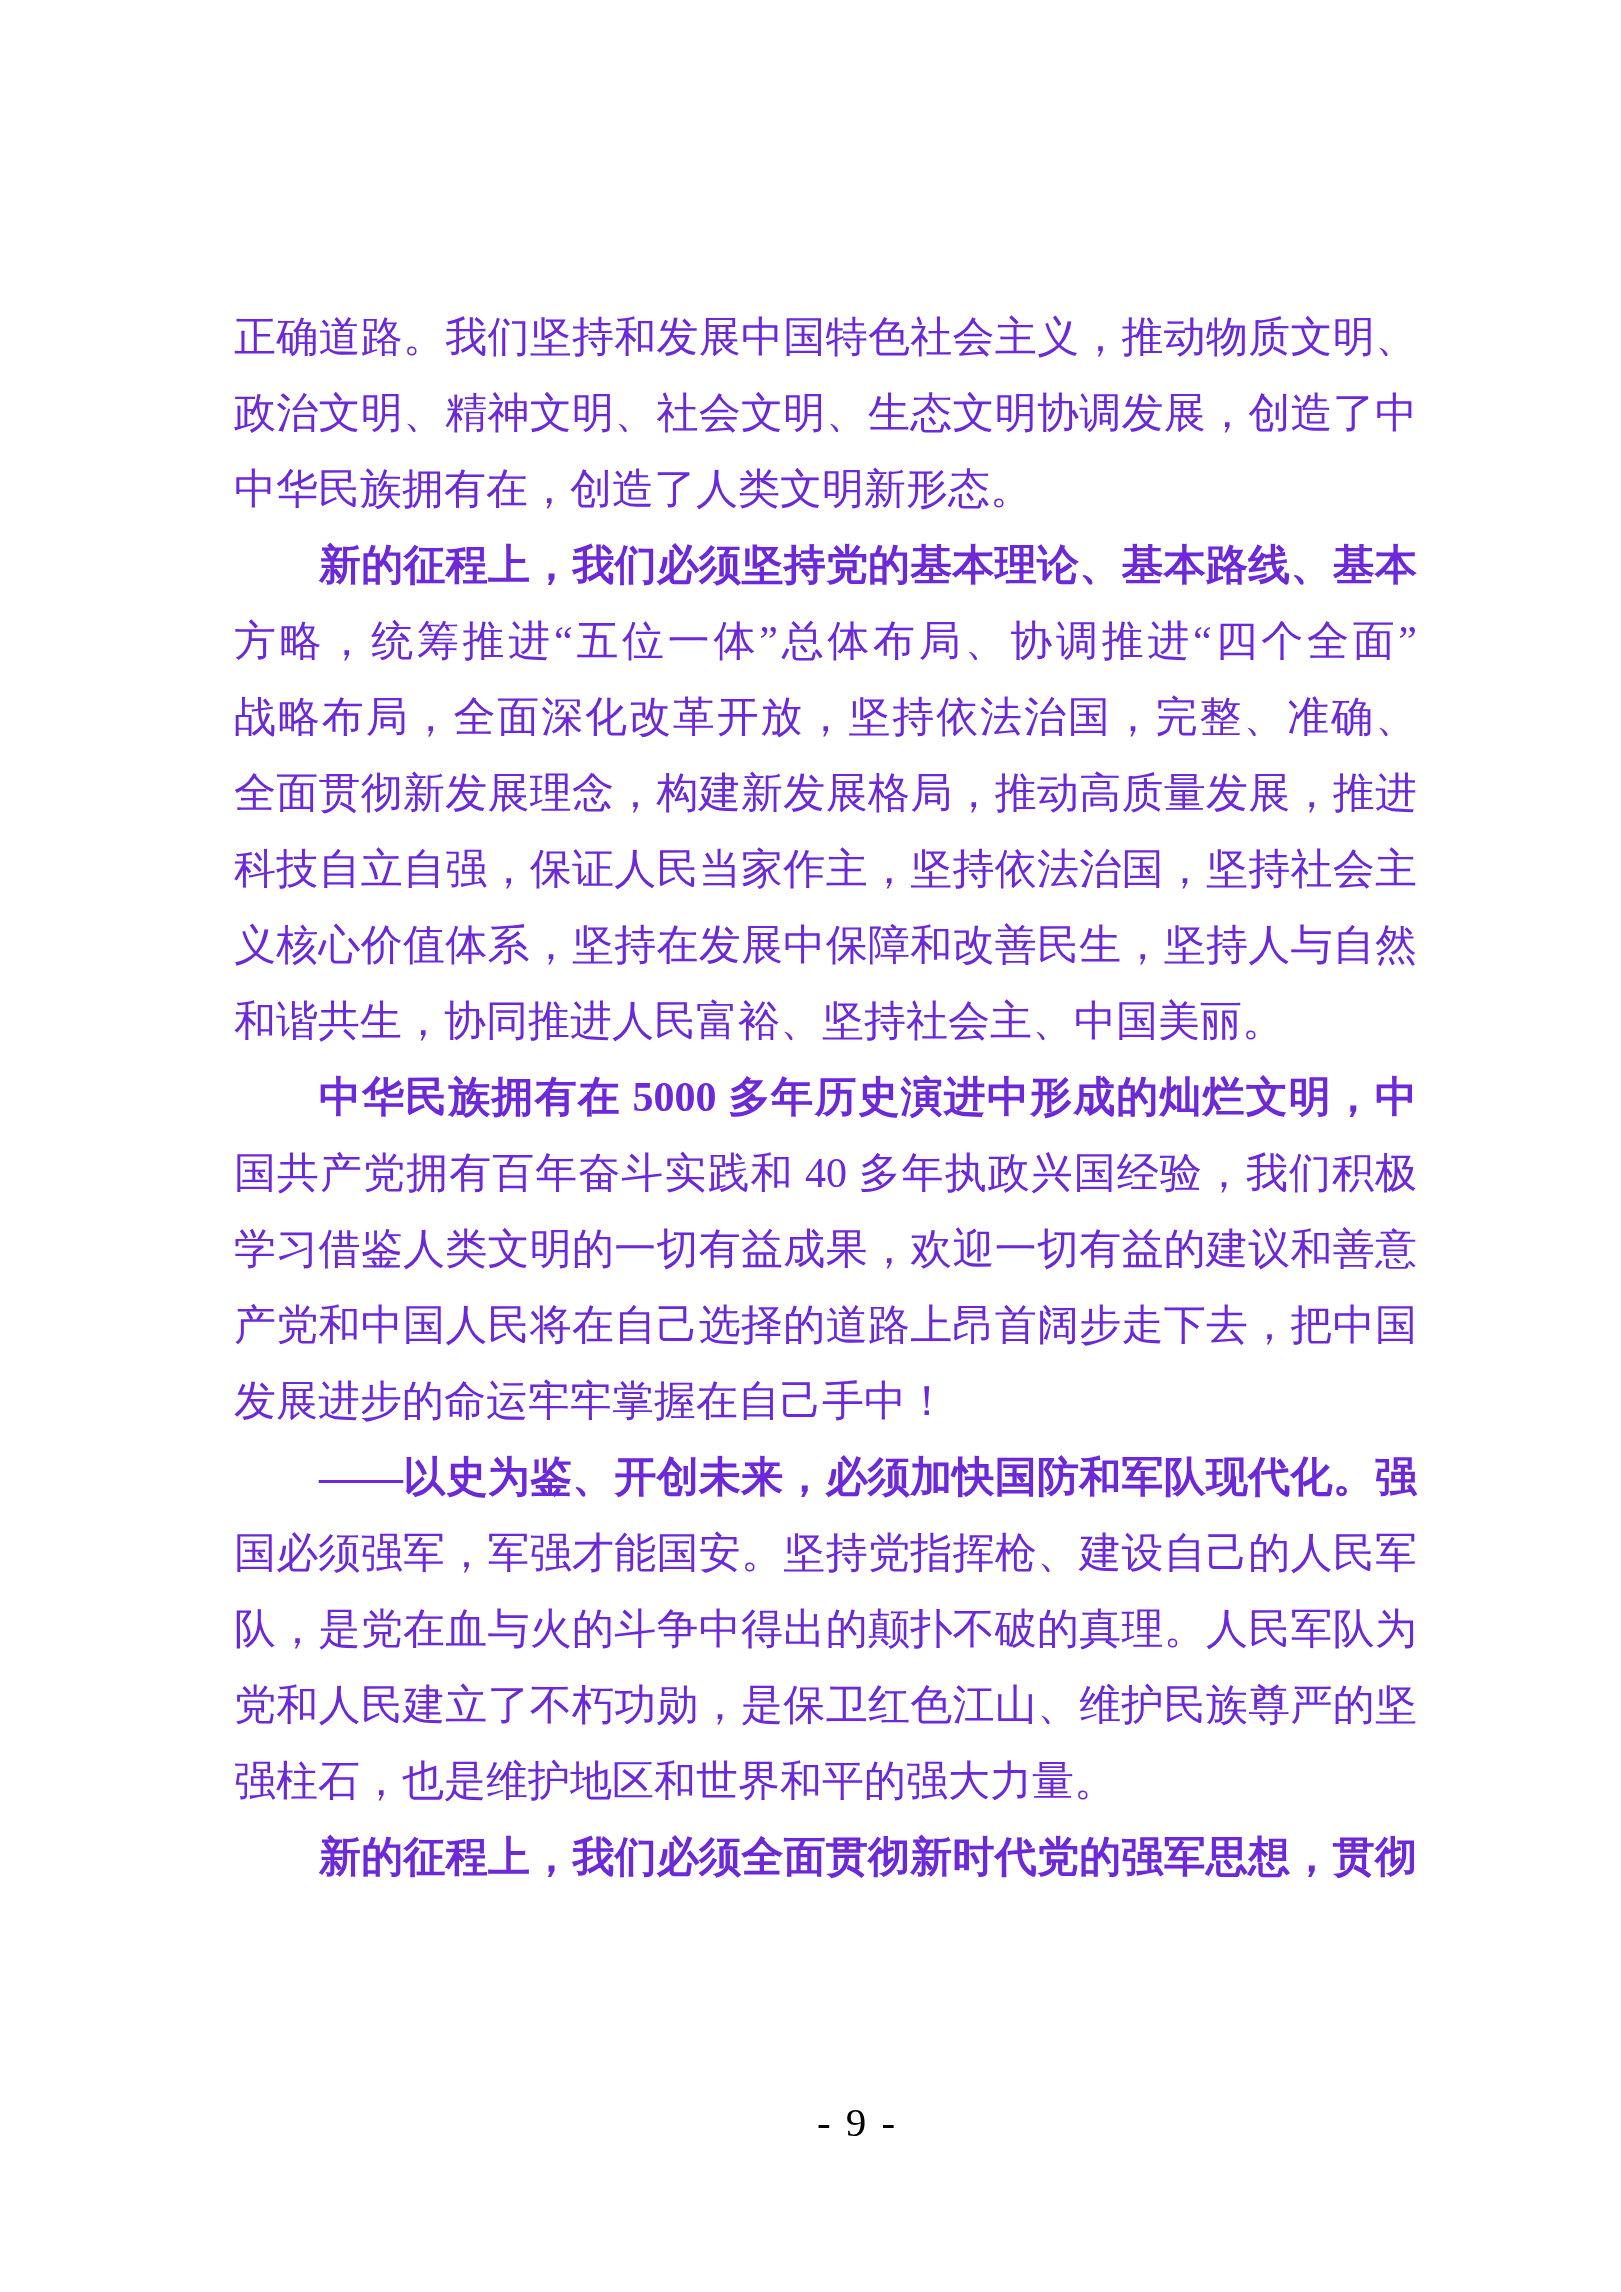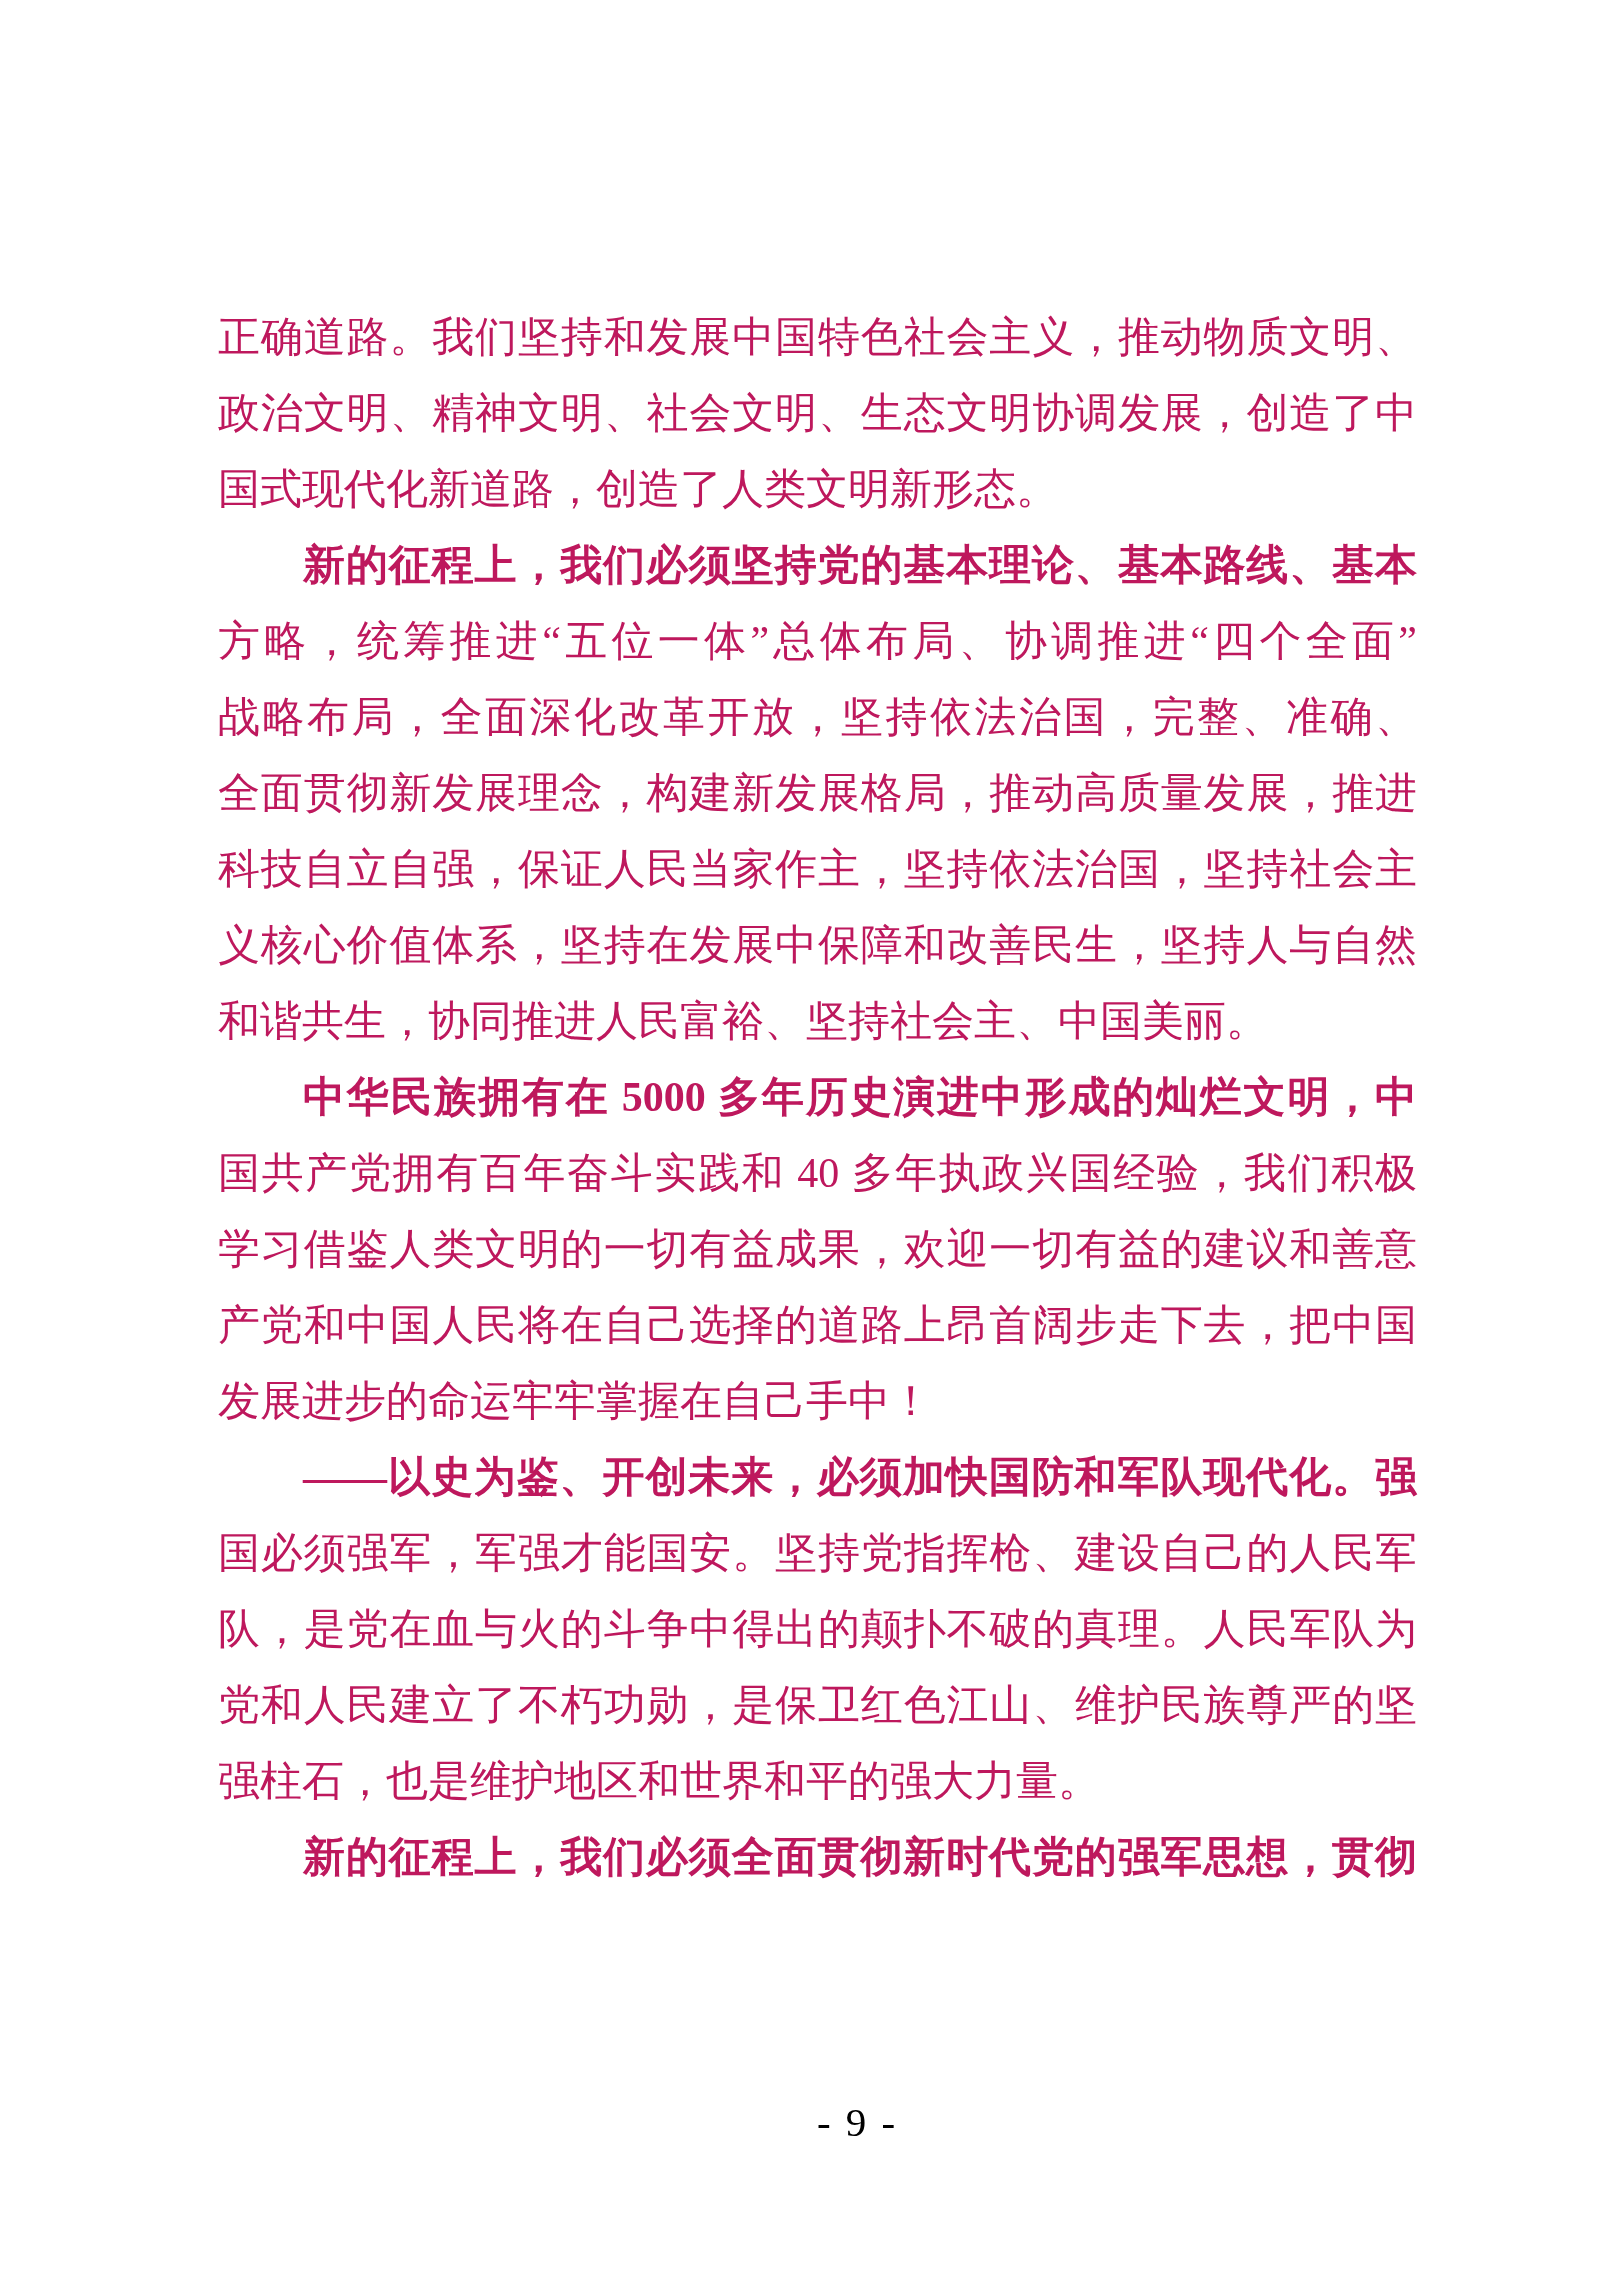--- a/index.html
+++ b/index.html
@@ -25,24 +25,25 @@
   .text-block {
     position: absolute;
     left: 218px;
     top: 299px;
     width: 1199px;
   }
   .line {
     height: 76px;
     line-height: 76px;
     font-size: 42px;
-    color: #be185d;
+    color: #6d28d9;
     text-align: justify;
     text-align-last: justify;
     font-weight: 400;
+    margin-left: 16px;
   }
   .line.indent {
     padding-left: 85px;
     font-weight: bold;
   }
   .line.para-end {
     text-align: left;
     text-align-last: left;
     white-space: nowrap;
   }
@@ -58,21 +59,21 @@
     white-space: nowrap;
   }
 </style>
 </head>
 <body>
 
 <div class="page">
   <div class="text-block">
       <div class="line">正确道路。我们坚持和发展中国特色社会主义，推动物质文明、</div>
       <div class="line">政治文明、精神文明、社会文明、生态文明协调发展，创造了中</div>
-      <div class="line para-end">国式现代化新道路，创造了人类文明新形态。</div>
+      <div class="line para-end">中华民族拥有在，创造了人类文明新形态。</div>
       <div class="line indent">新的征程上，我们必须坚持党的基本理论、基本路线、基本</div>
       <div class="line">方略，统筹推进“五位一体”总体布局、协调推进“四个全面”</div>
       <div class="line">战略布局，全面深化改革开放，坚持依法治国，完整、准确、</div>
       <div class="line">全面贯彻新发展理念，构建新发展格局，推动高质量发展，推进</div>
       <div class="line">科技自立自强，保证人民当家作主，坚持依法治国，坚持社会主</div>
       <div class="line">义核心价值体系，坚持在发展中保障和改善民生，坚持人与自然</div>
       <div class="line para-end">和谐共生，协同推进人民富裕、坚持社会主、中国美丽。</div>
       <div class="line indent">中华民族拥有在 5000 多年历史演进中形成的灿烂文明，中</div>
       <div class="line">国共产党拥有百年奋斗实践和 40 多年执政兴国经验，我们积极</div>
       <div class="line">学习借鉴人类文明的一切有益成果，欢迎一切有益的建议和善意</div>

